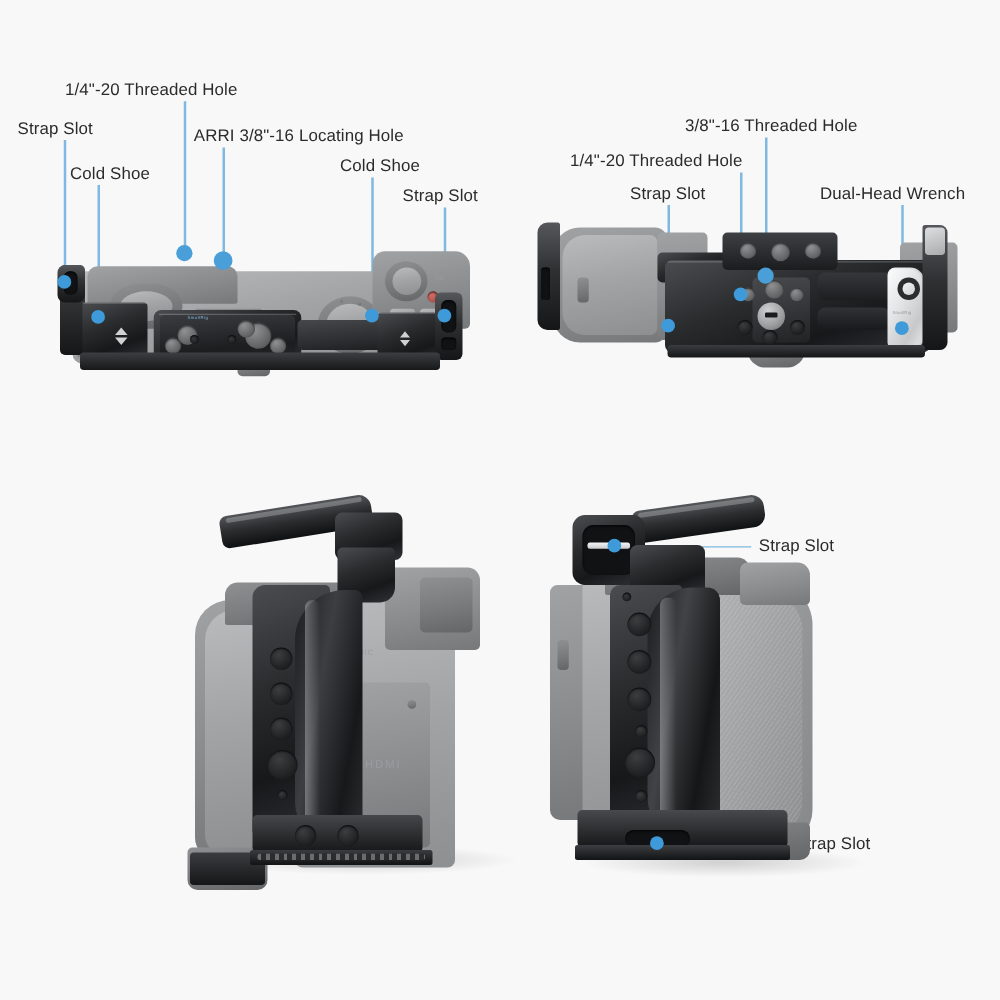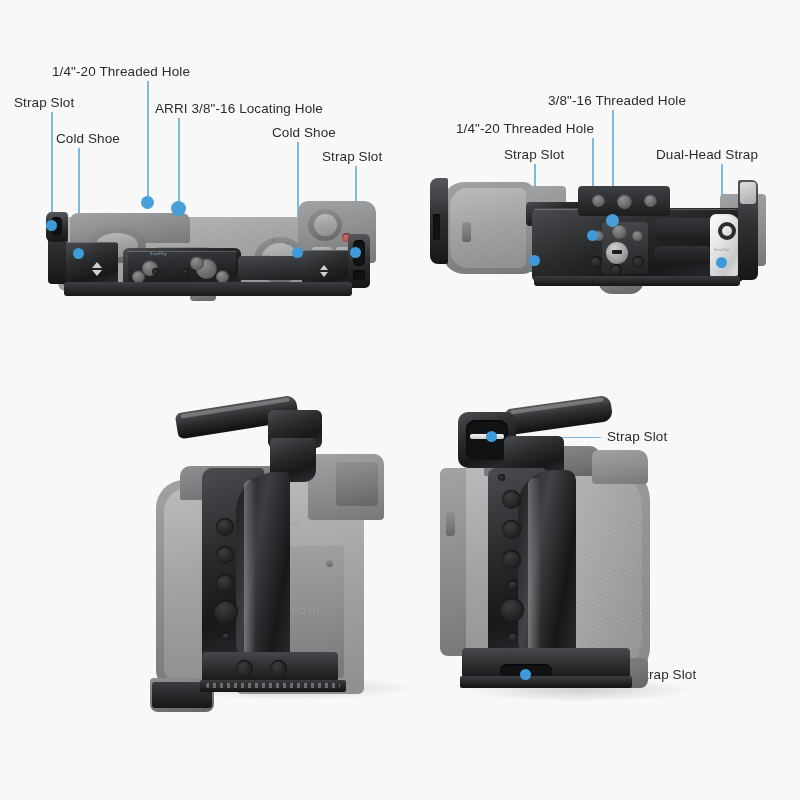--- a/index.html
+++ b/index.html
@@ -188,21 +188,21 @@
     <div class="dot big" style="left:171px;top:141px;width:15px;height:15px;"></div>
     <div class="dot" style="left:292px;top:187px;width:11px;height:11px;"></div>
     <div class="dot" style="left:350px;top:187px;width:11px;height:11px;"></div>
   </div>
 
   <div class="view" style="left:420px;top:60px;width:380px;height:260px;">
 
     <div class="lbl" style="left:128px;top:34px;">3/8"-16 Threaded Hole</div>
     <div class="lbl" style="left:36px;top:62px;">1/4"-20 Threaded Hole</div>
     <div class="lbl" style="left:84px;top:88px;">Strap Slot</div>
-    <div class="lbl" style="left:236px;top:88px;">Dual-Head Strap</div>
+    <div class="lbl" style="left:236px;top:88px;">Dual-Head Wrench</div>
 
     <div class="lead v" style="left:192px;top:50px;height:108px;"></div>
     <div class="lead v" style="left:172px;top:78px;height:95px;"></div>
     <div class="lead v" style="left:114px;top:104px;height:94px;"></div>
     <div class="lead v" style="left:301px;top:104px;height:96px;"></div>
 
     <div class="view" style="left:10px;top:118px;width:350px;height:120px;">
 
       <div class="cam-d" style="position:absolute;left:12px;top:4px;width:92px;height:92px;border-radius:22px 10px 10px 22px;"></div>
       <div class="cam" style="position:absolute;left:20px;top:10px;width:76px;height:80px;border-radius:18px 6px 6px 18px;"></div>

